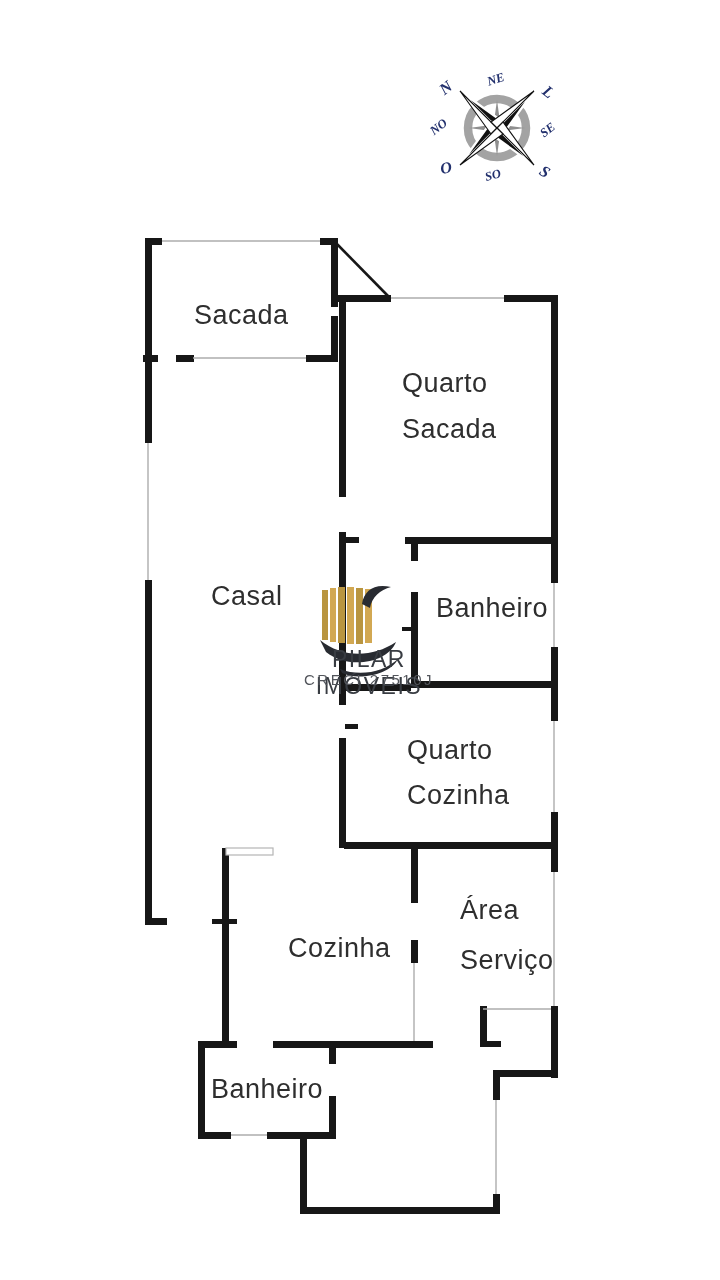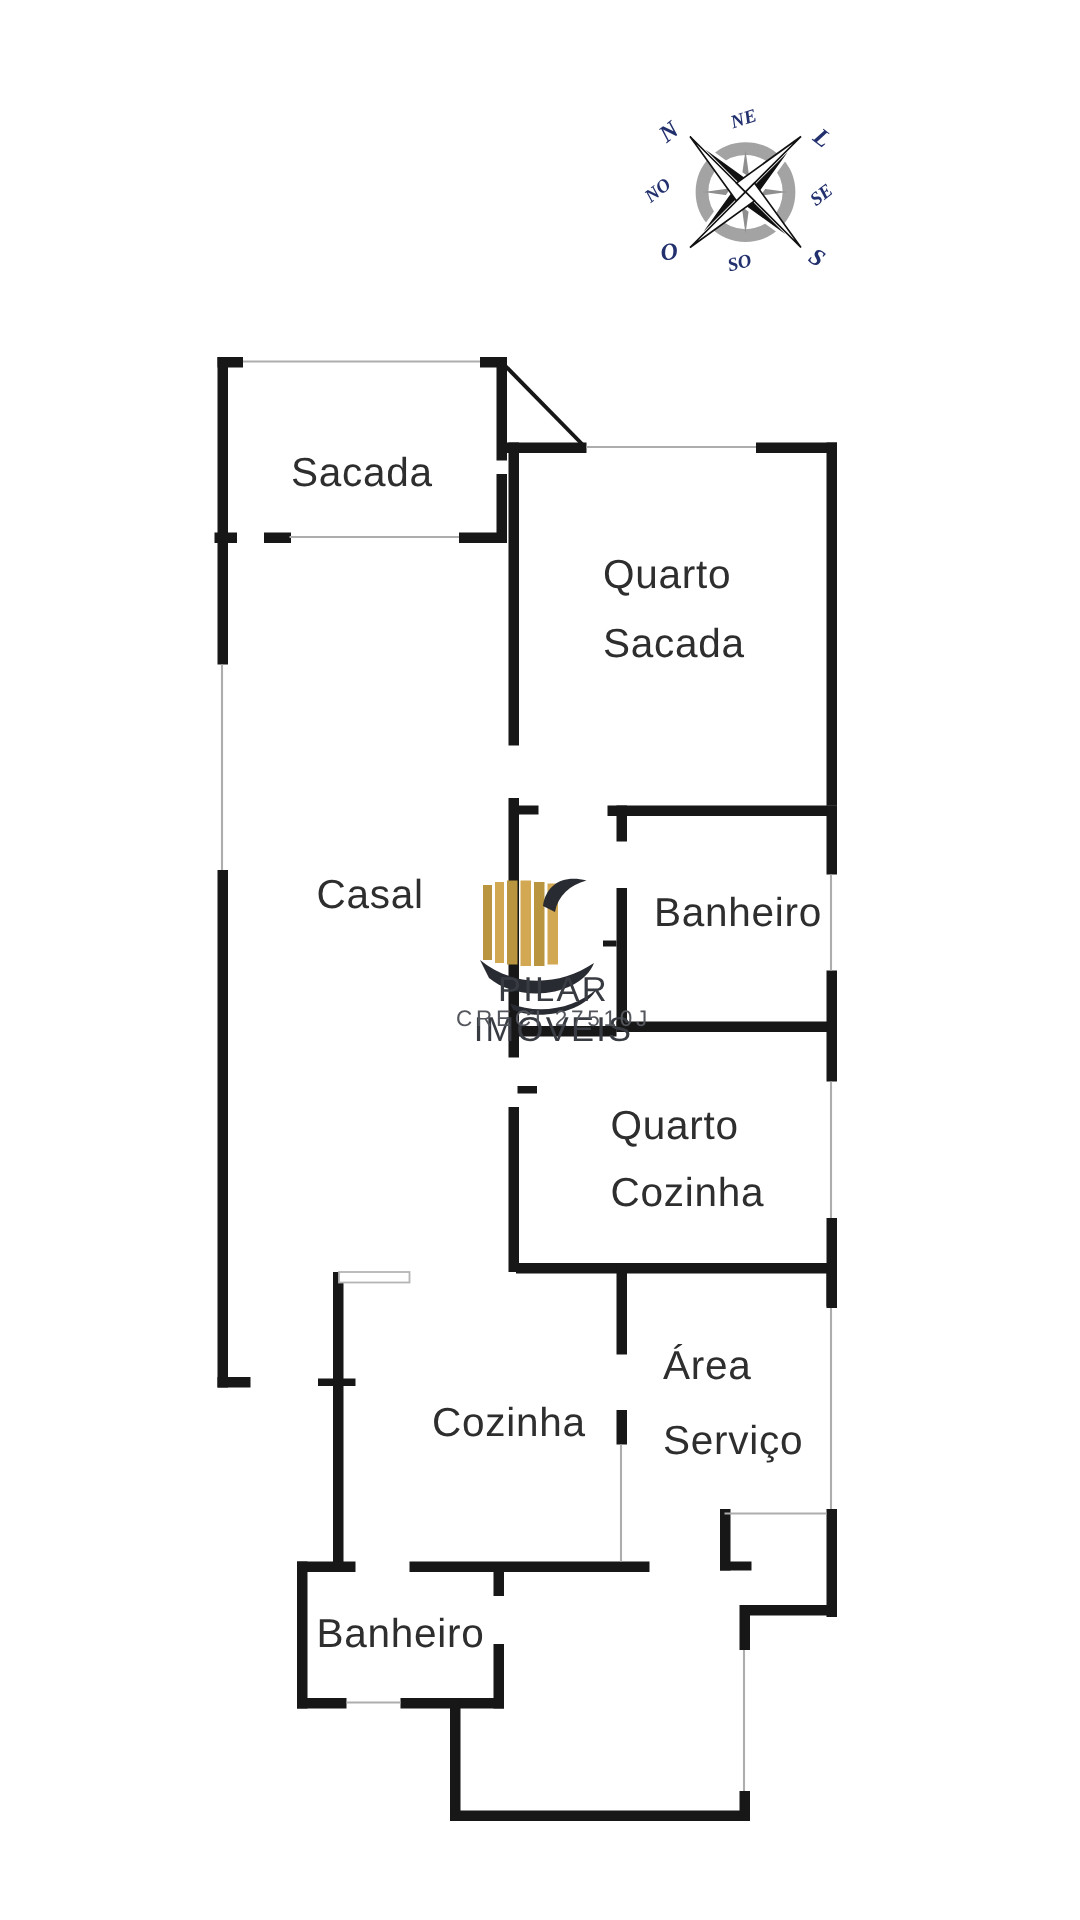--- a/index.html
+++ b/index.html
@@ -173,21 +173,21 @@
 
   <div class="room-label" style="left:407px;top:728px;line-height:45px">
     <span>Quarto</span>
     <span>Cozinha</span>
   </div>
 
   <div class="room-label" style="left:288px;top:933px">
     <span>Cozinha</span>
   </div>
 
-  <div class="room-label" style="left:442px;top:885px;line-height:50px">
+  <div class="room-label" style="left:460px;top:885px;line-height:50px">
     <span>Área</span>
     <span>Serviço</span>
   </div>
 
   <div class="room-label" style="left:211px;top:1074px">
     <span>Banheiro</span>
   </div>
 
 
   <div id="brand">PILAR IMÓVEIS</div>

